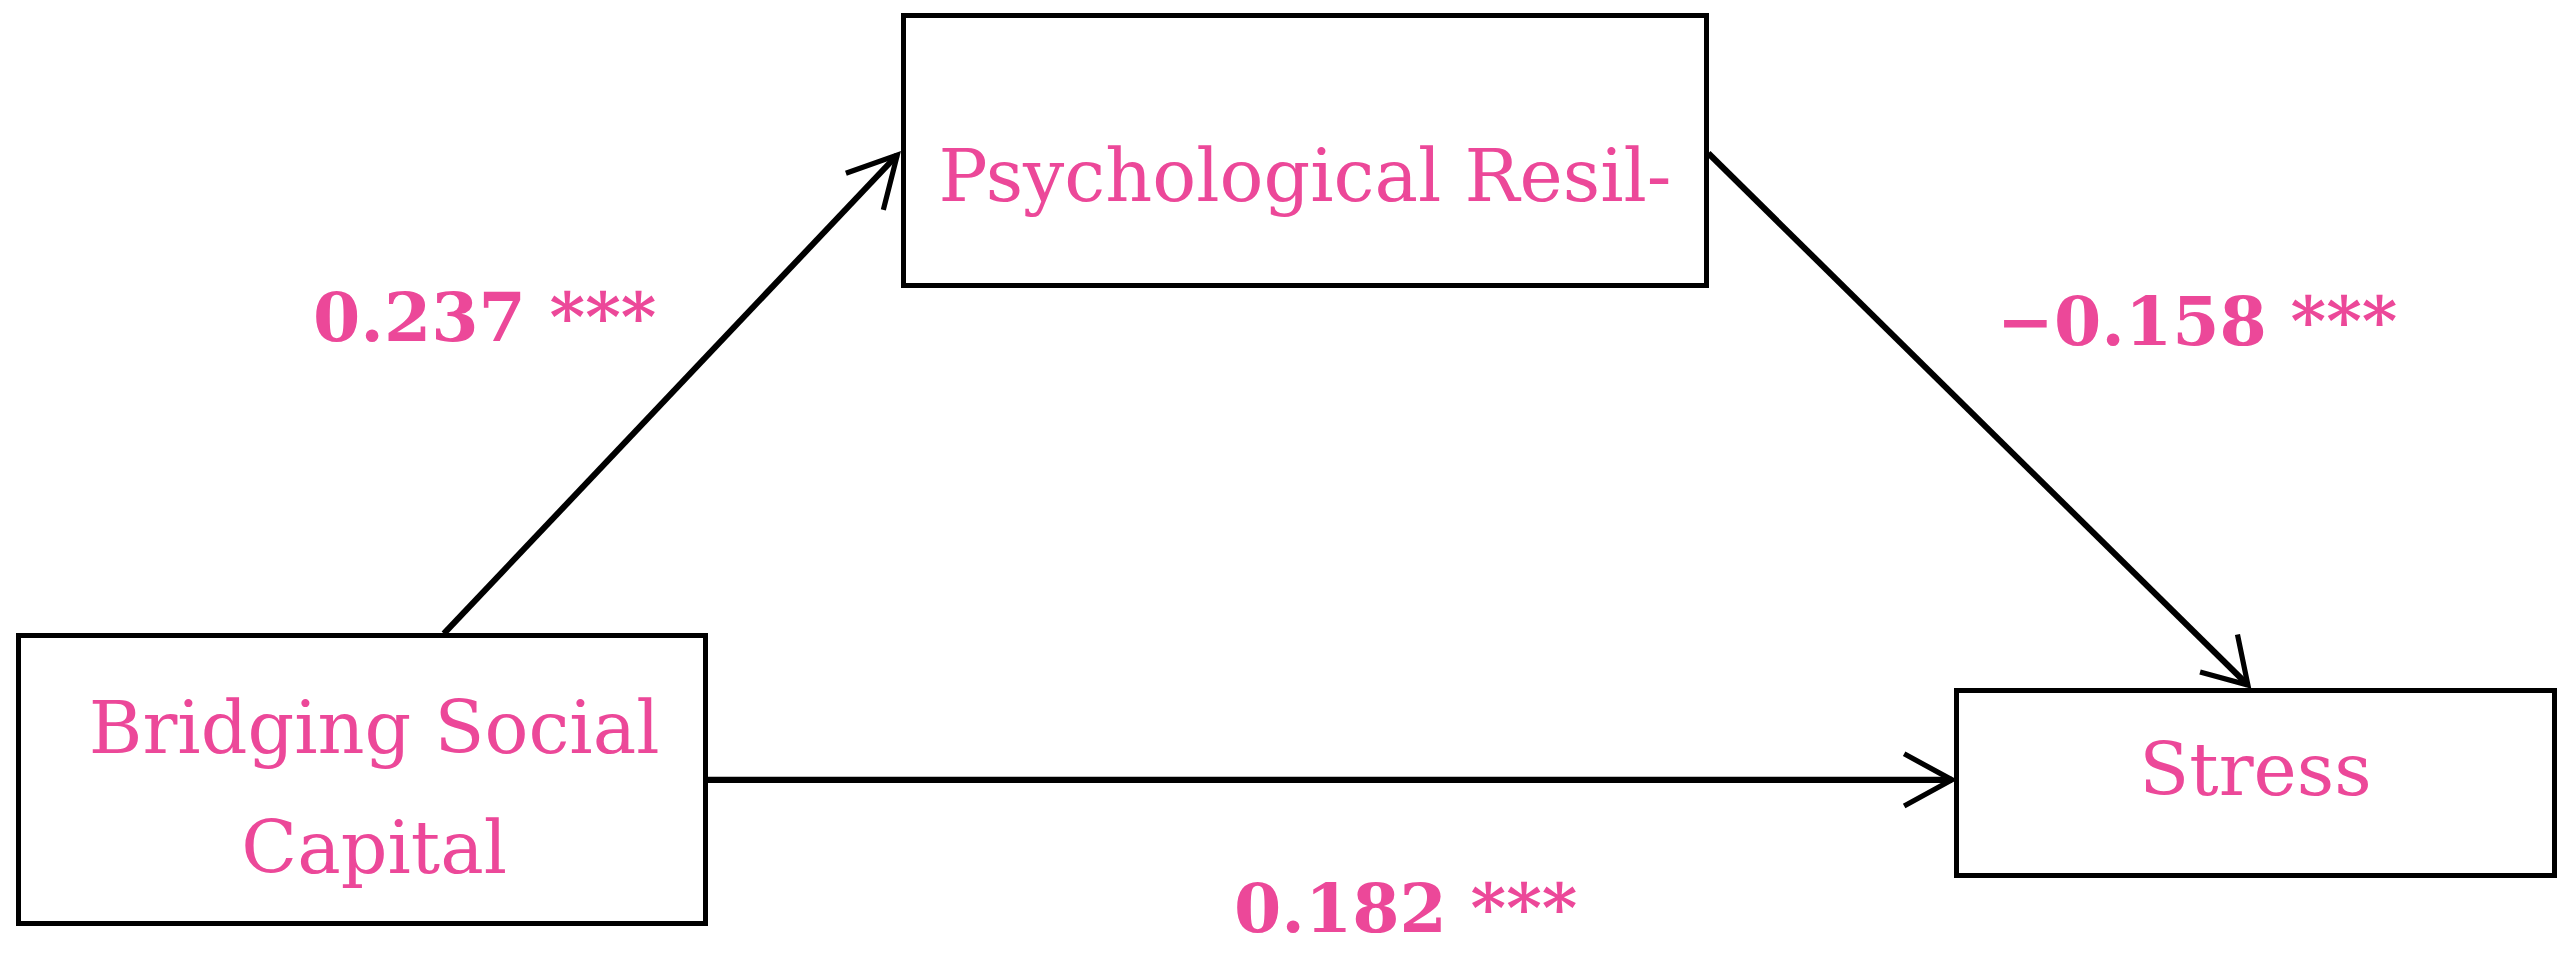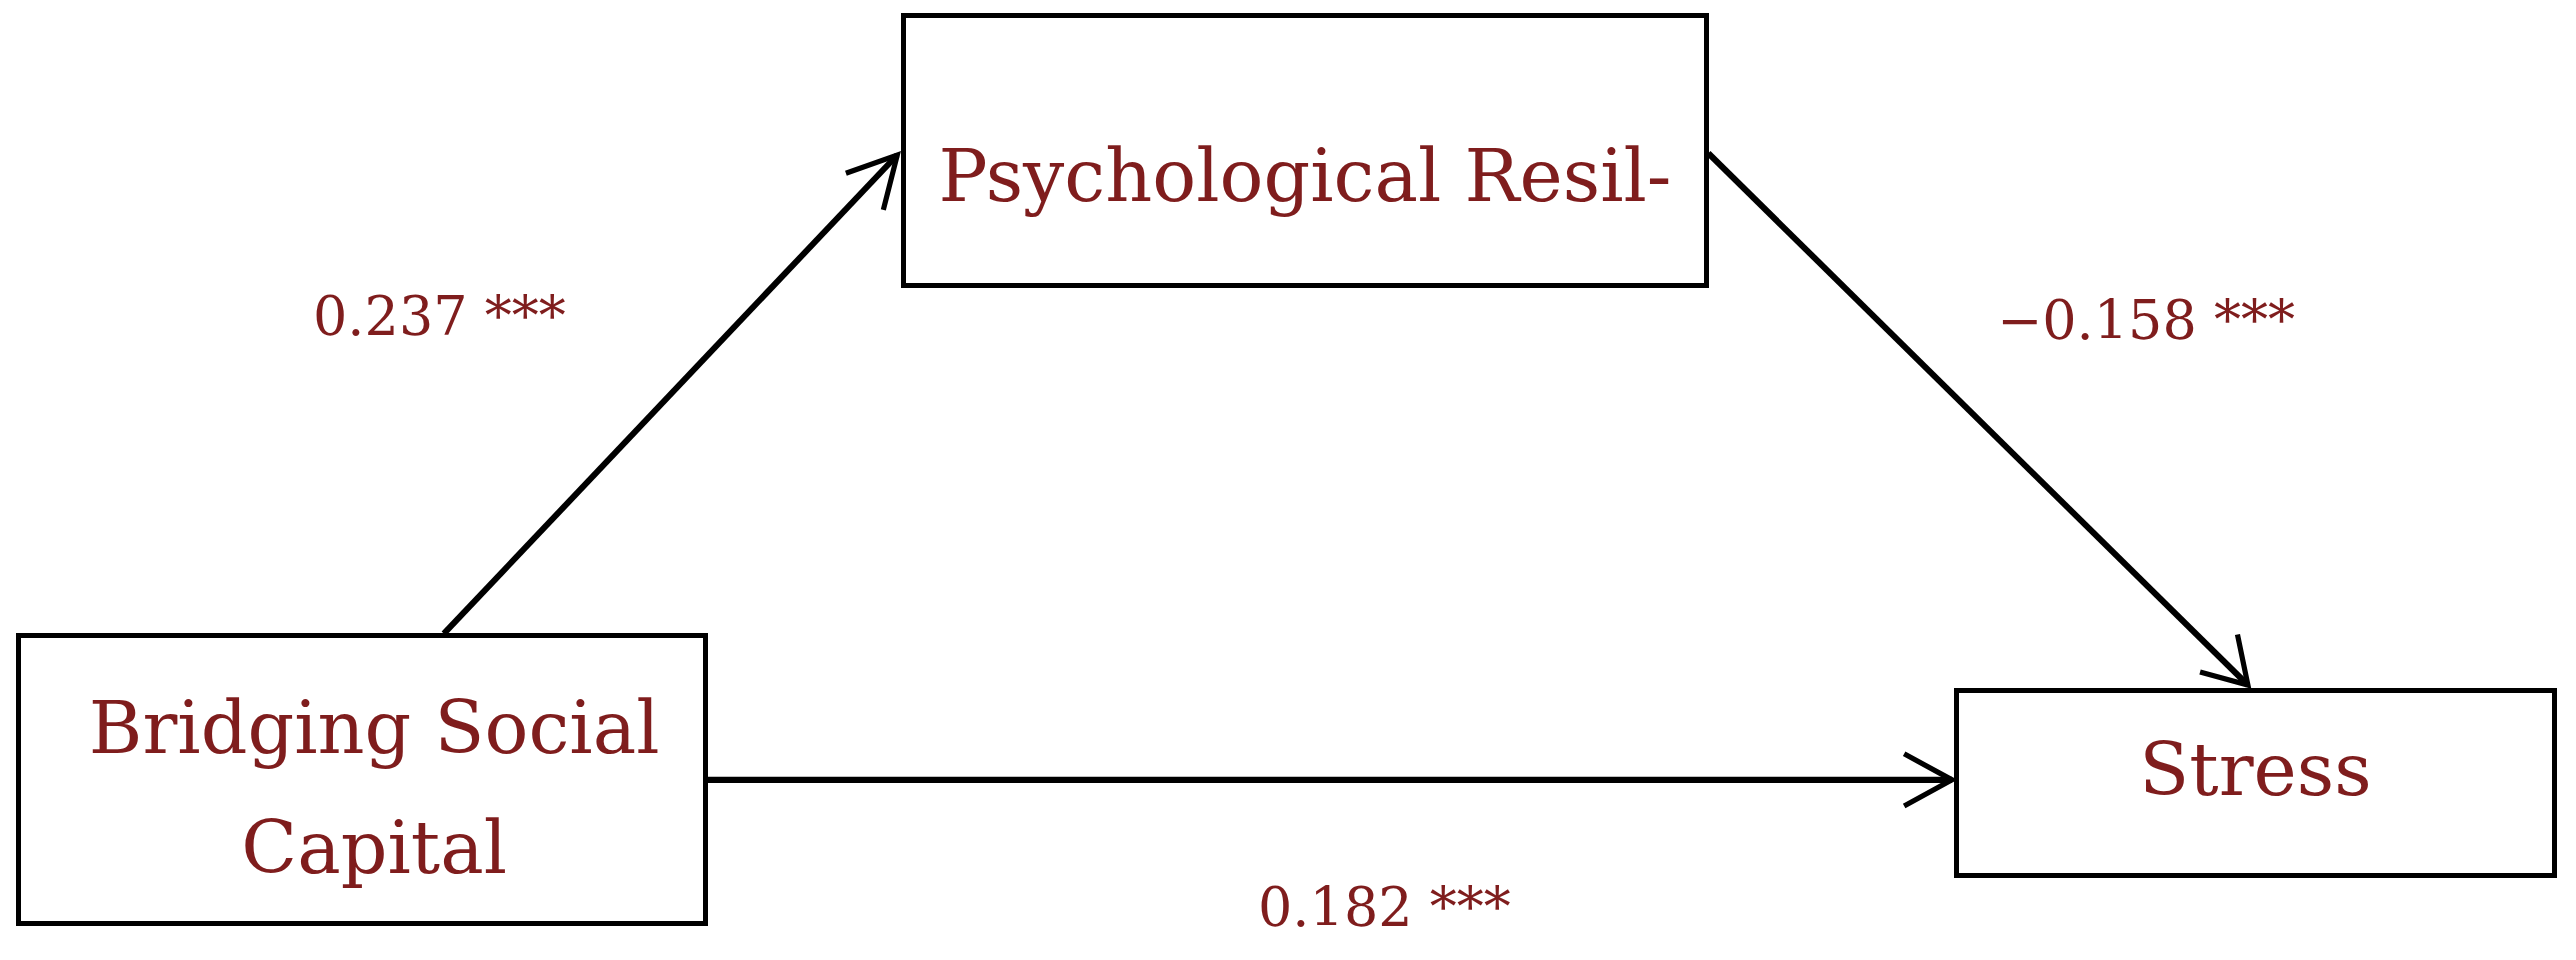--- a/index.html
+++ b/index.html
@@ -7,21 +7,21 @@
     padding: 0;
     background: #ffffff;
   }
   .stage {
     position: relative;
     width: 2576px;
     height: 961px;
     background: #ffffff;
     overflow: hidden;
     font-family: "DejaVu Serif", "Liberation Serif", serif;
-    color: #7f1d1d;
+    color: #ec4899;
   }
   .node {
     position: absolute;
     box-sizing: border-box;
     border: 5.2px solid #000000;
     background: #ffffff;
     display: flex;
     flex-direction: column;
     align-items: center;
     justify-content: center;
@@ -41,27 +41,28 @@
     padding-top: 17.4px;
     padding-left: 25px;
   }
   .node-outcome {
     left: 1954px; top: 688px;
     width: 603px; height: 190px;
     padding-bottom: 26px;
   }
   .coef {
     position: absolute;
-    font-size: 54px;
+    font-size: 68px;
     line-height: 80px;
     white-space: nowrap;
+    font-weight: bold;
   }
   .coef-a { left: 313px;  top: 277px; }
   .coef-b { left: 1997px; top: 281px; }
-  .coef-c { left: 1234px; top: 868px; margin-left: 24px; }
+  .coef-c { left: 1234px; top: 868px; }
   svg.arrows {
     position: absolute;
     left: 0; top: 0;
     width: 2576px;
     height: 961px;
     pointer-events: none;
   }
   svg.arrows .shaft {
     stroke: #000000;
     stroke-width: 7;

